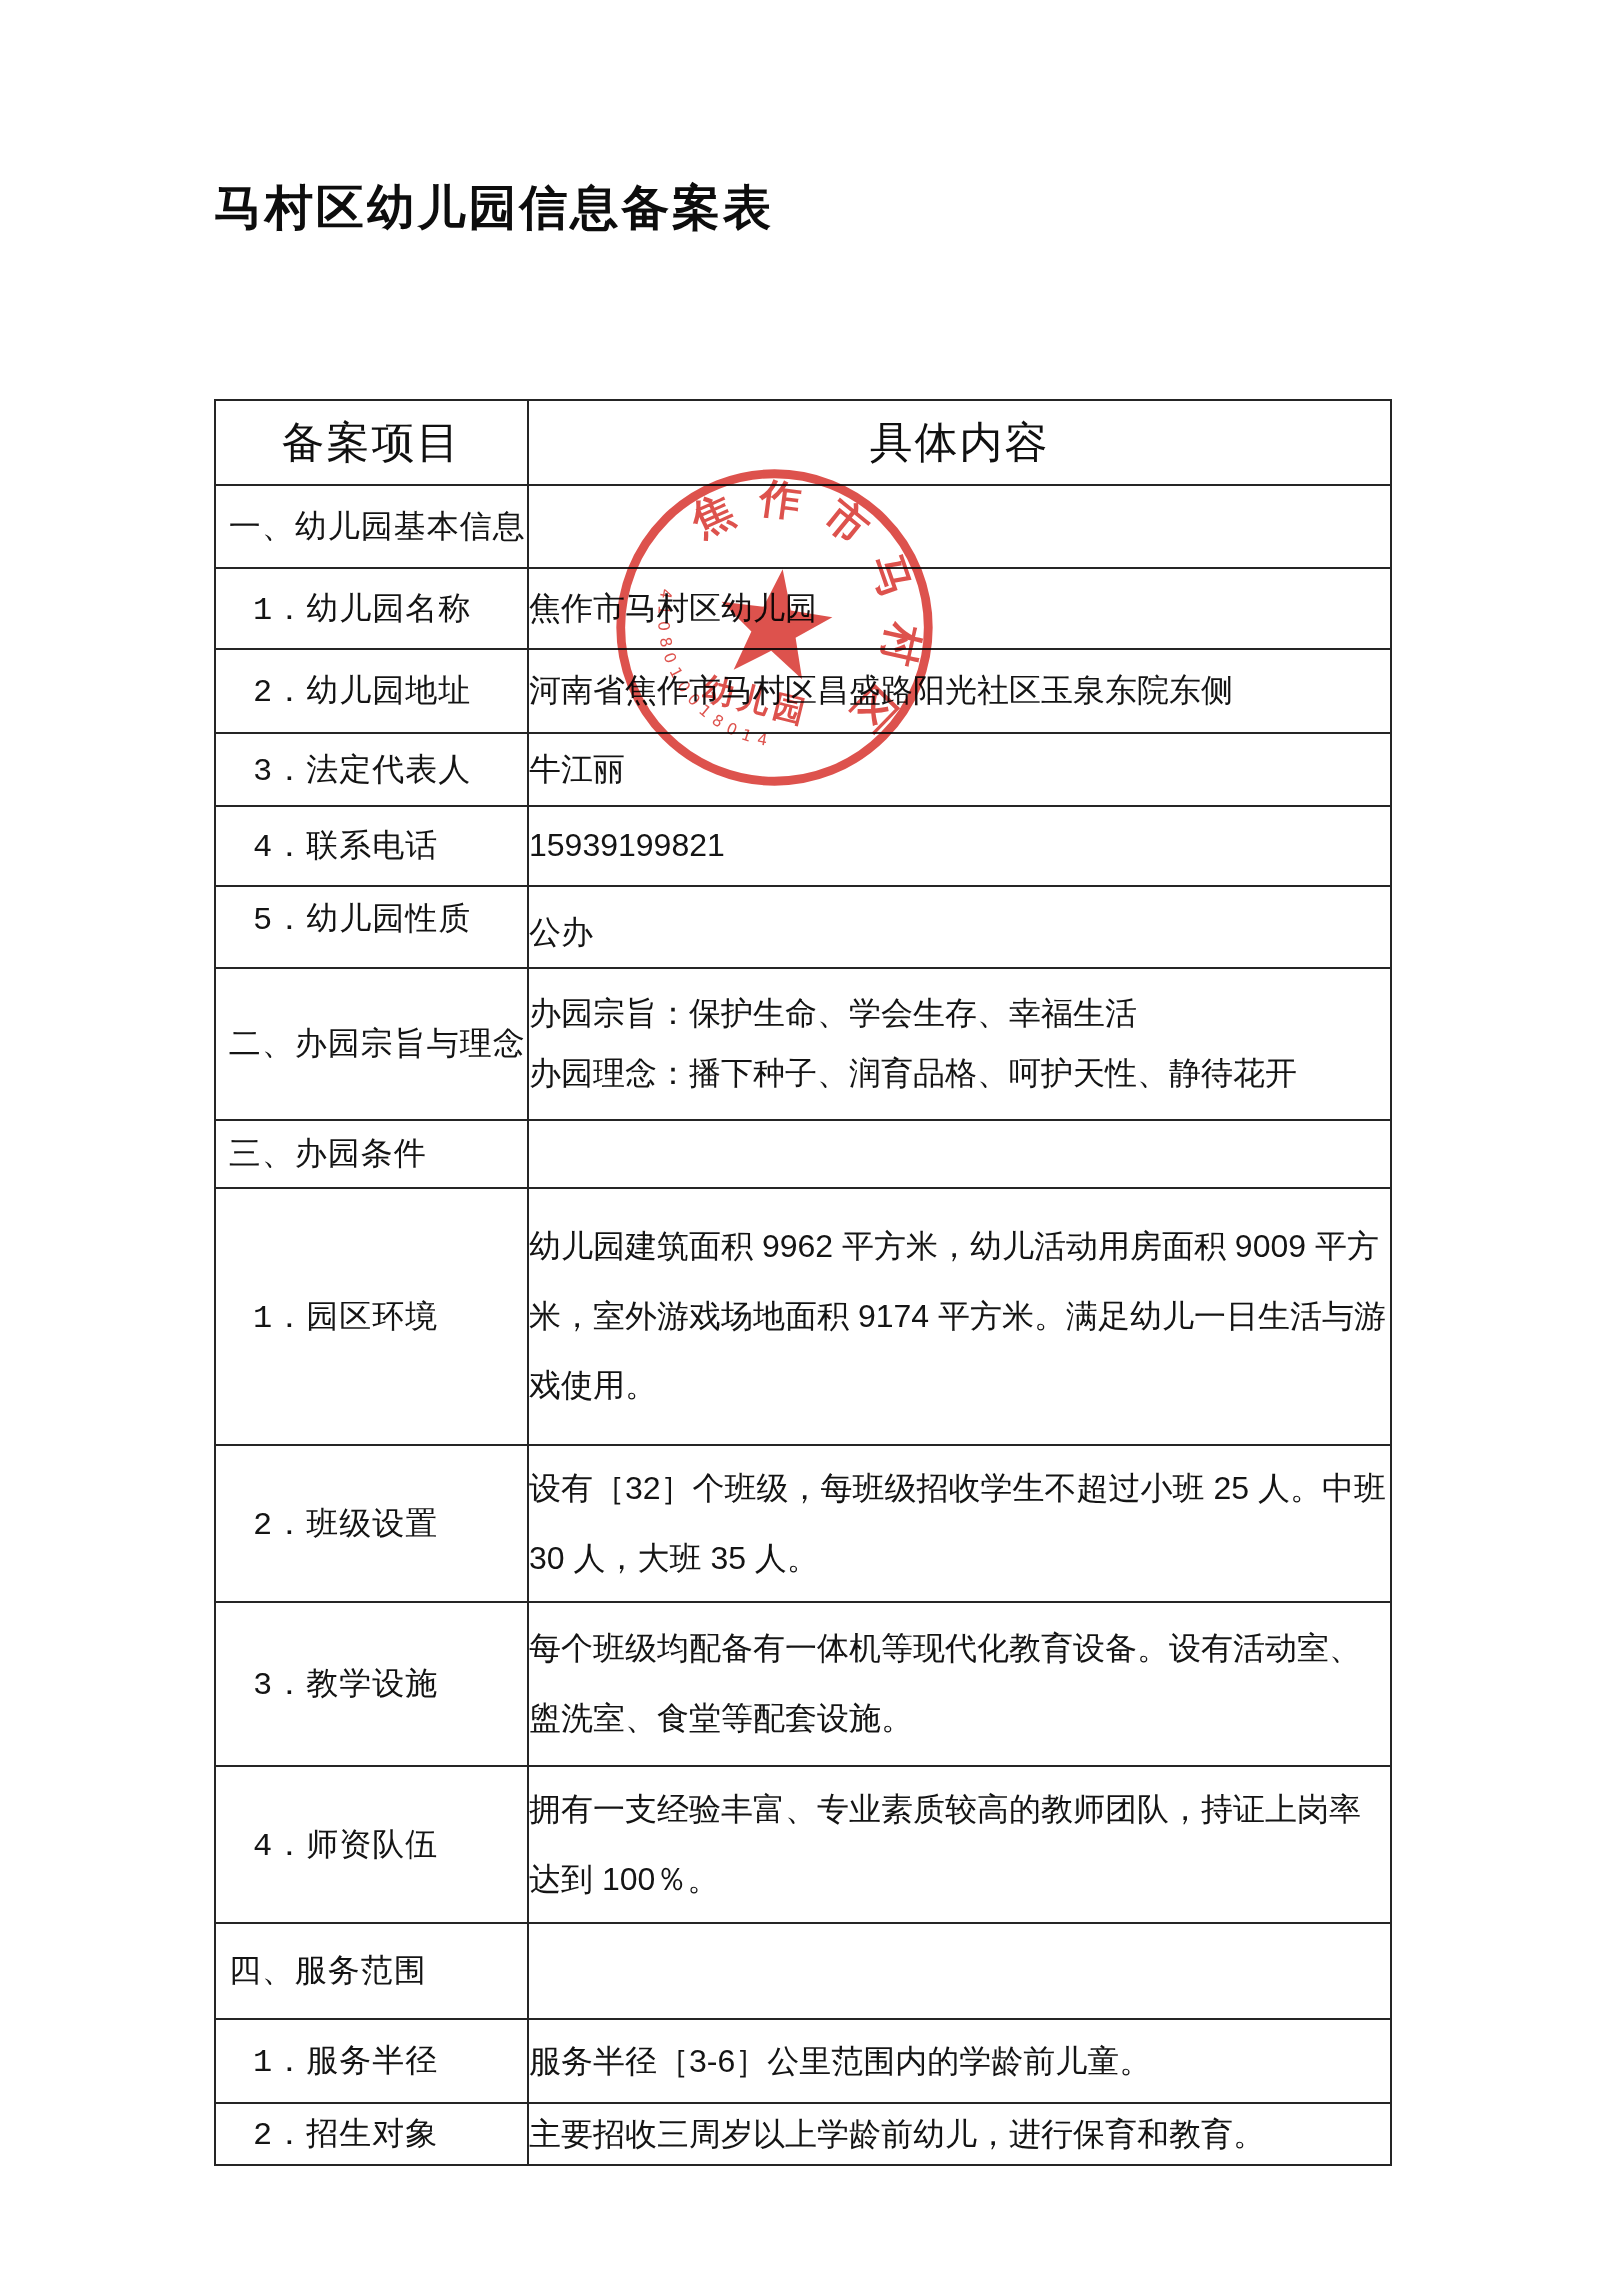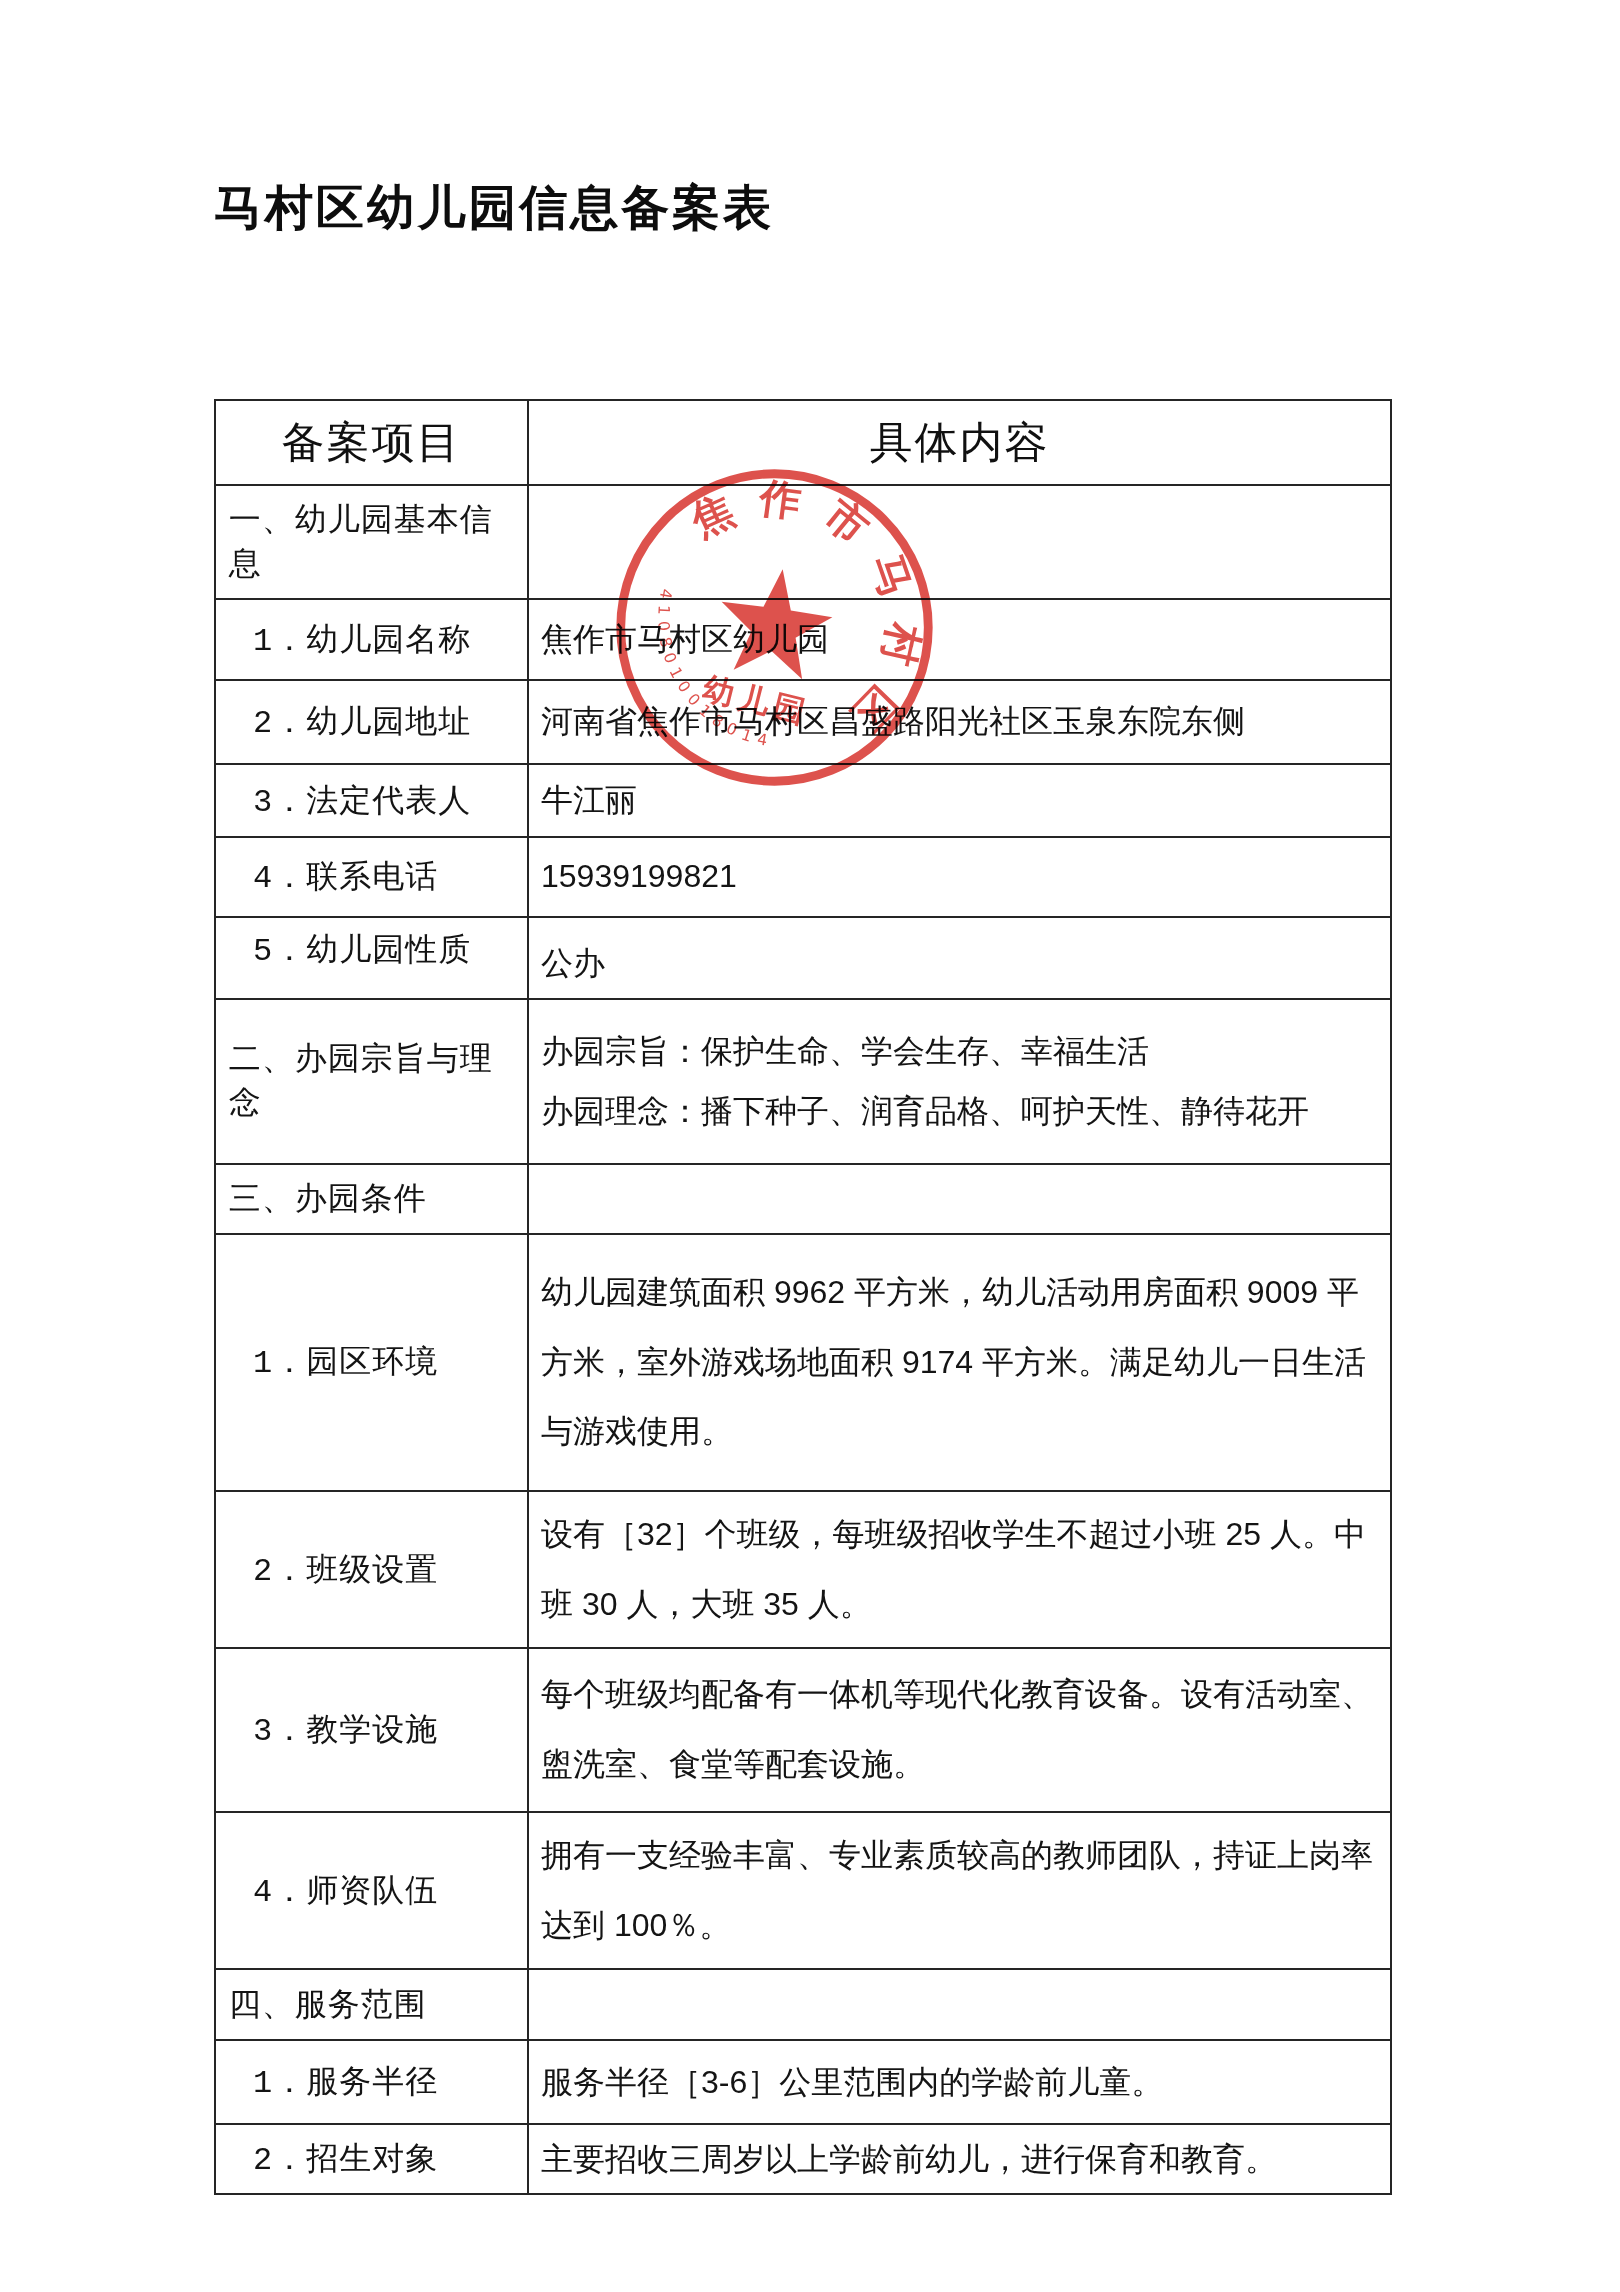--- a/index.html
+++ b/index.html
@@ -26,21 +26,21 @@
   }
   
   table.filing {
     position:absolute; left:214px; top:399px;
     width:1175px;
     border-collapse:collapse; table-layout:fixed;
     background:transparent;
   }
   table.filing td, table.filing th {
     border:2px solid #252525;
-    padding:12px; margin:12px;
+    padding:0; margin:12px;
     vertical-align:middle;
     font-weight:400;
     overflow:hidden;
   }
   table.filing { border:2.9px solid #252525; }
   th.hdr {
     font-size:43px; letter-spacing:2px; text-align:center; color:#101010;
   }
   td.lbl       { font-size:32px; letter-spacing:1px; color:#141414; }
   td.lbl.item  { padding-left:37px;font-family:Liberation Mono, monospace; }
@@ -135,21 +135,21 @@
     <tr style="height:164px">
       <td class="lbl item">3．教学设施</td>
       <td class="val para">每个班级均配备有一体机等现代化教育设备。设有活动室、盥洗室、食堂等配套设施。</td>
     </tr>
 
     <tr style="height:157px">
       <td class="lbl item">4．师资队伍</td>
       <td class="val para">拥有一支经验丰富、专业素质较高的教师团队，持证上岗率达到 100％。</td>
     </tr>
 
-    <tr style="height:71px">
+    <tr style="height:96px">
       <td class="lbl sec">四、服务范围</td>
       <td class="val one"></td>
     </tr>
 
     <tr style="height:84px">
       <td class="lbl item">1．服务半径</td>
       <td class="val one">服务半径［3-6］公里范围内的学龄前儿童。</td>
     </tr>
 
     <tr style="height:62px">

